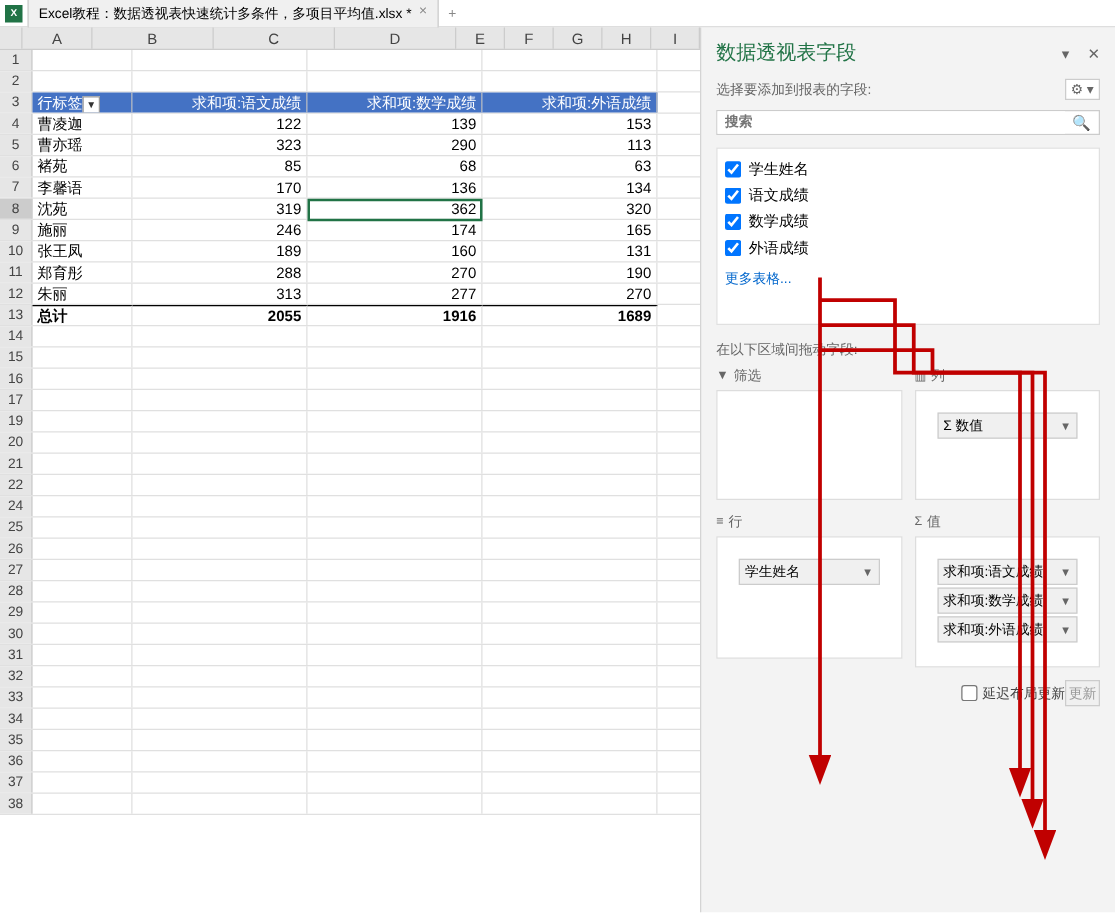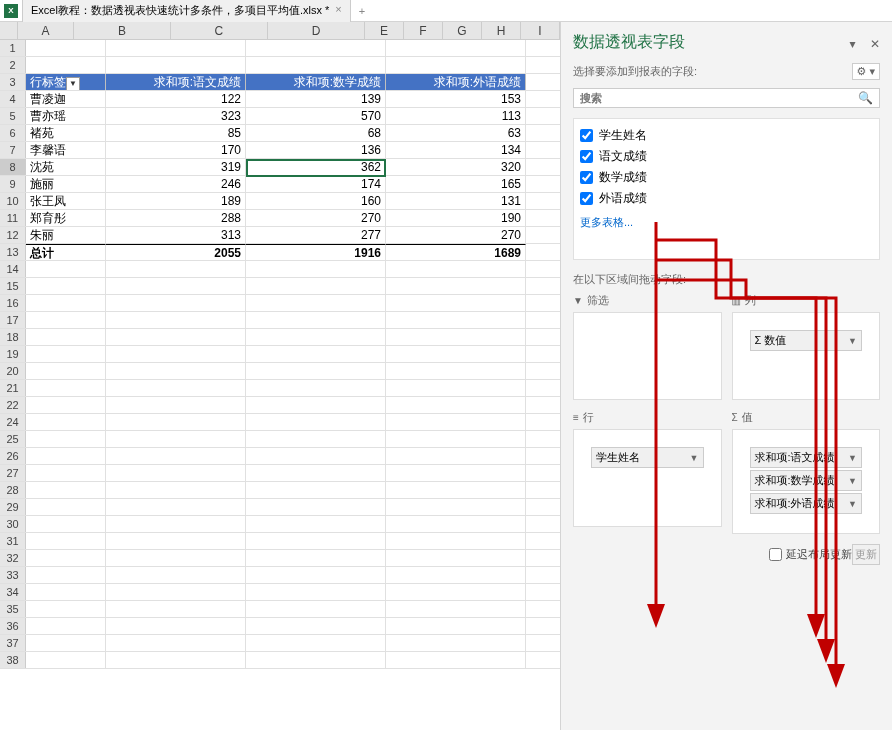--- a/index.html
+++ b/index.html
@@ -117,21 +117,21 @@
           <div class="row-h">4</div>
           <div class="cell col-A">曹凌迦</div>
           <div class="cell col-B num">122</div>
           <div class="cell col-C num">139</div>
           <div class="cell col-D num">153</div>
         </div>
         <div class="row">
           <div class="row-h">5</div>
           <div class="cell col-A">曹亦瑶</div>
           <div class="cell col-B num">323</div>
-          <div class="cell col-C num">570</div>
+          <div class="cell col-C num">290</div>
           <div class="cell col-D num">113</div>
         </div>
         <div class="row">
           <div class="row-h">6</div>
           <div class="cell col-A">褚苑</div>
           <div class="cell col-B num">85</div>
           <div class="cell col-C num">68</div>
           <div class="cell col-D num">63</div>
         </div>
         <div class="row">
@@ -199,27 +199,20 @@
         </div>
         <div class="row">
           <div class="row-h">16</div>
           <div class="cell col-A"></div>
           <div class="cell col-B"></div>
           <div class="cell col-C"></div>
           <div class="cell col-D"></div>
         </div>
         <div class="row">
           <div class="row-h">17</div>
-          <div class="cell col-A"></div>
-          <div class="cell col-B"></div>
-          <div class="cell col-C"></div>
-          <div class="cell col-D"></div>
-        </div>
-        <div class="row">
-          <div class="row-h">18</div>
           <div class="cell col-A"></div>
           <div class="cell col-B"></div>
           <div class="cell col-C"></div>
           <div class="cell col-D"></div>
         </div>
         <div class="row">
           <div class="row-h">19</div>
           <div class="cell col-A"></div>
           <div class="cell col-B"></div>
           <div class="cell col-C"></div>

